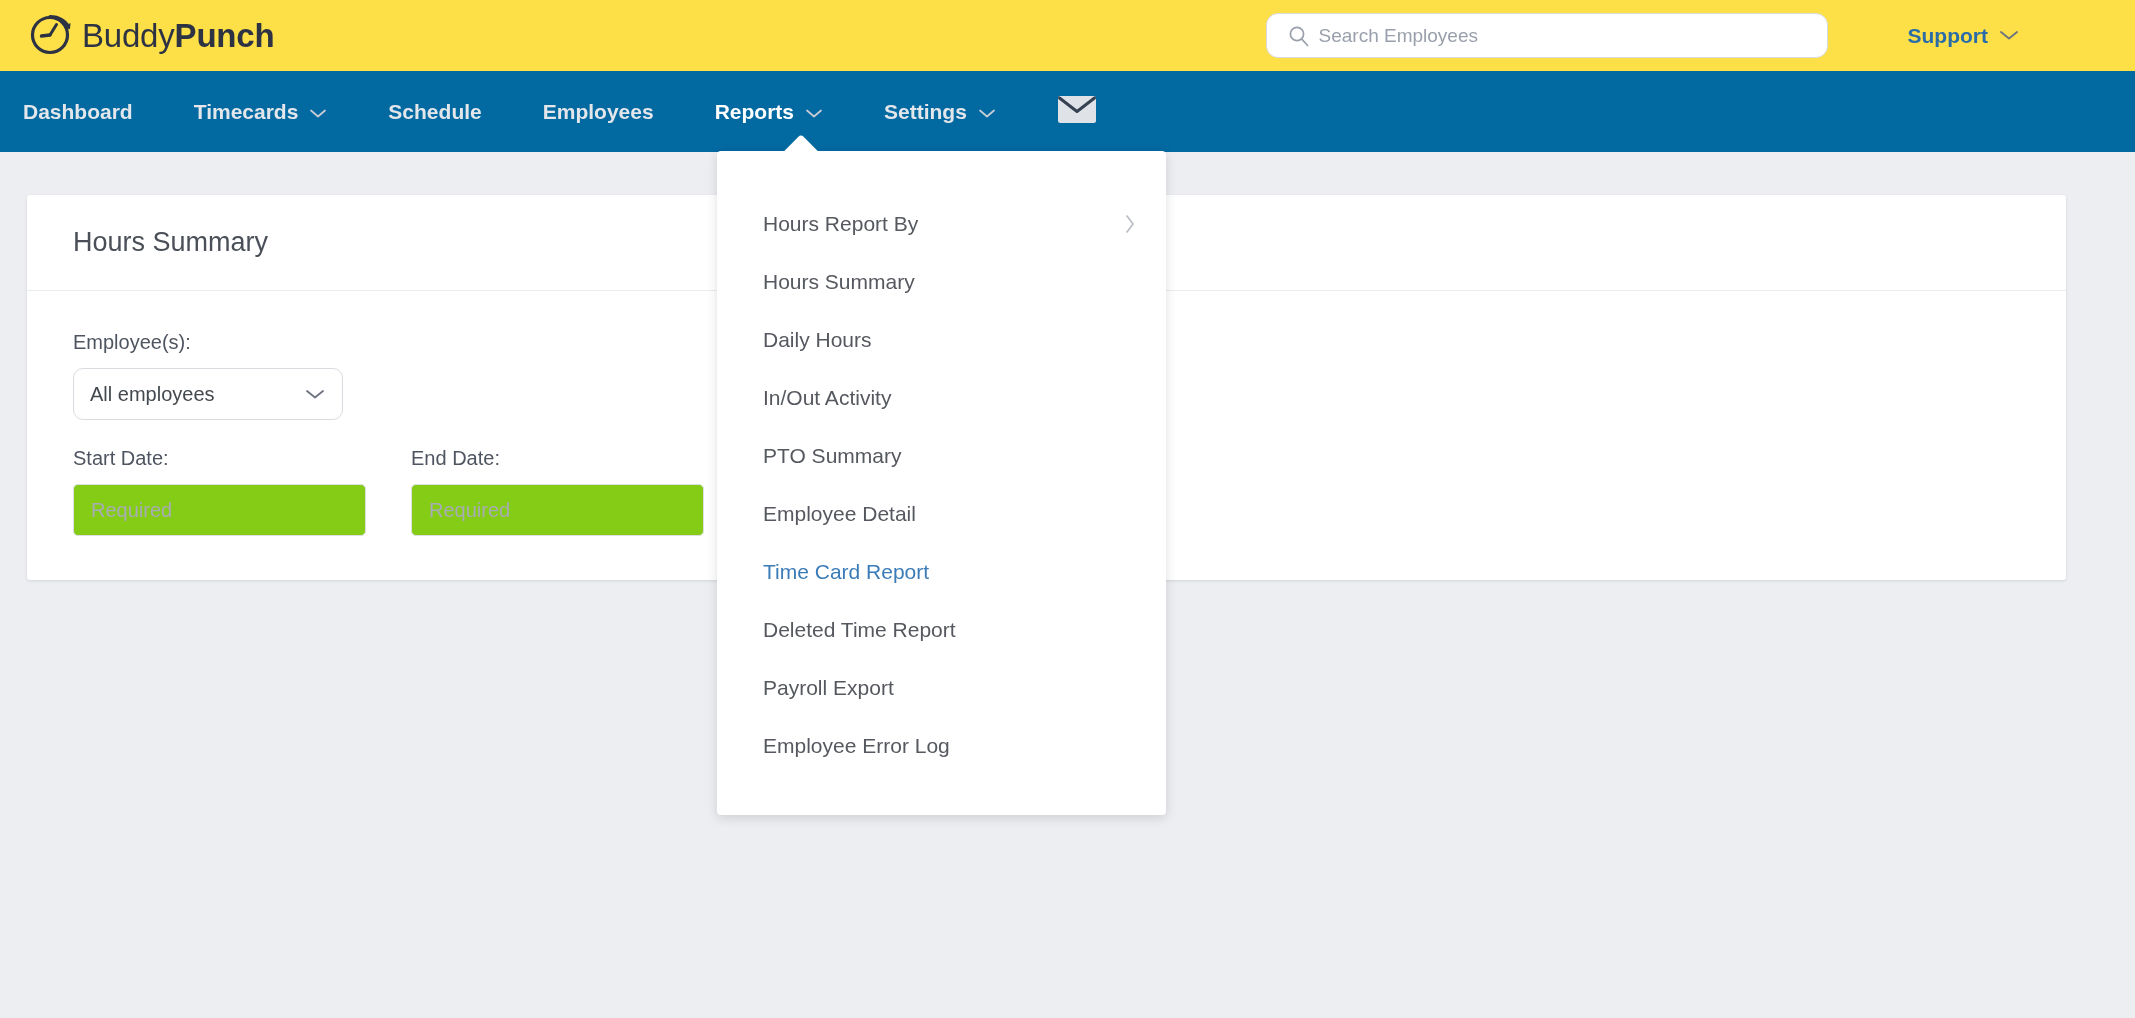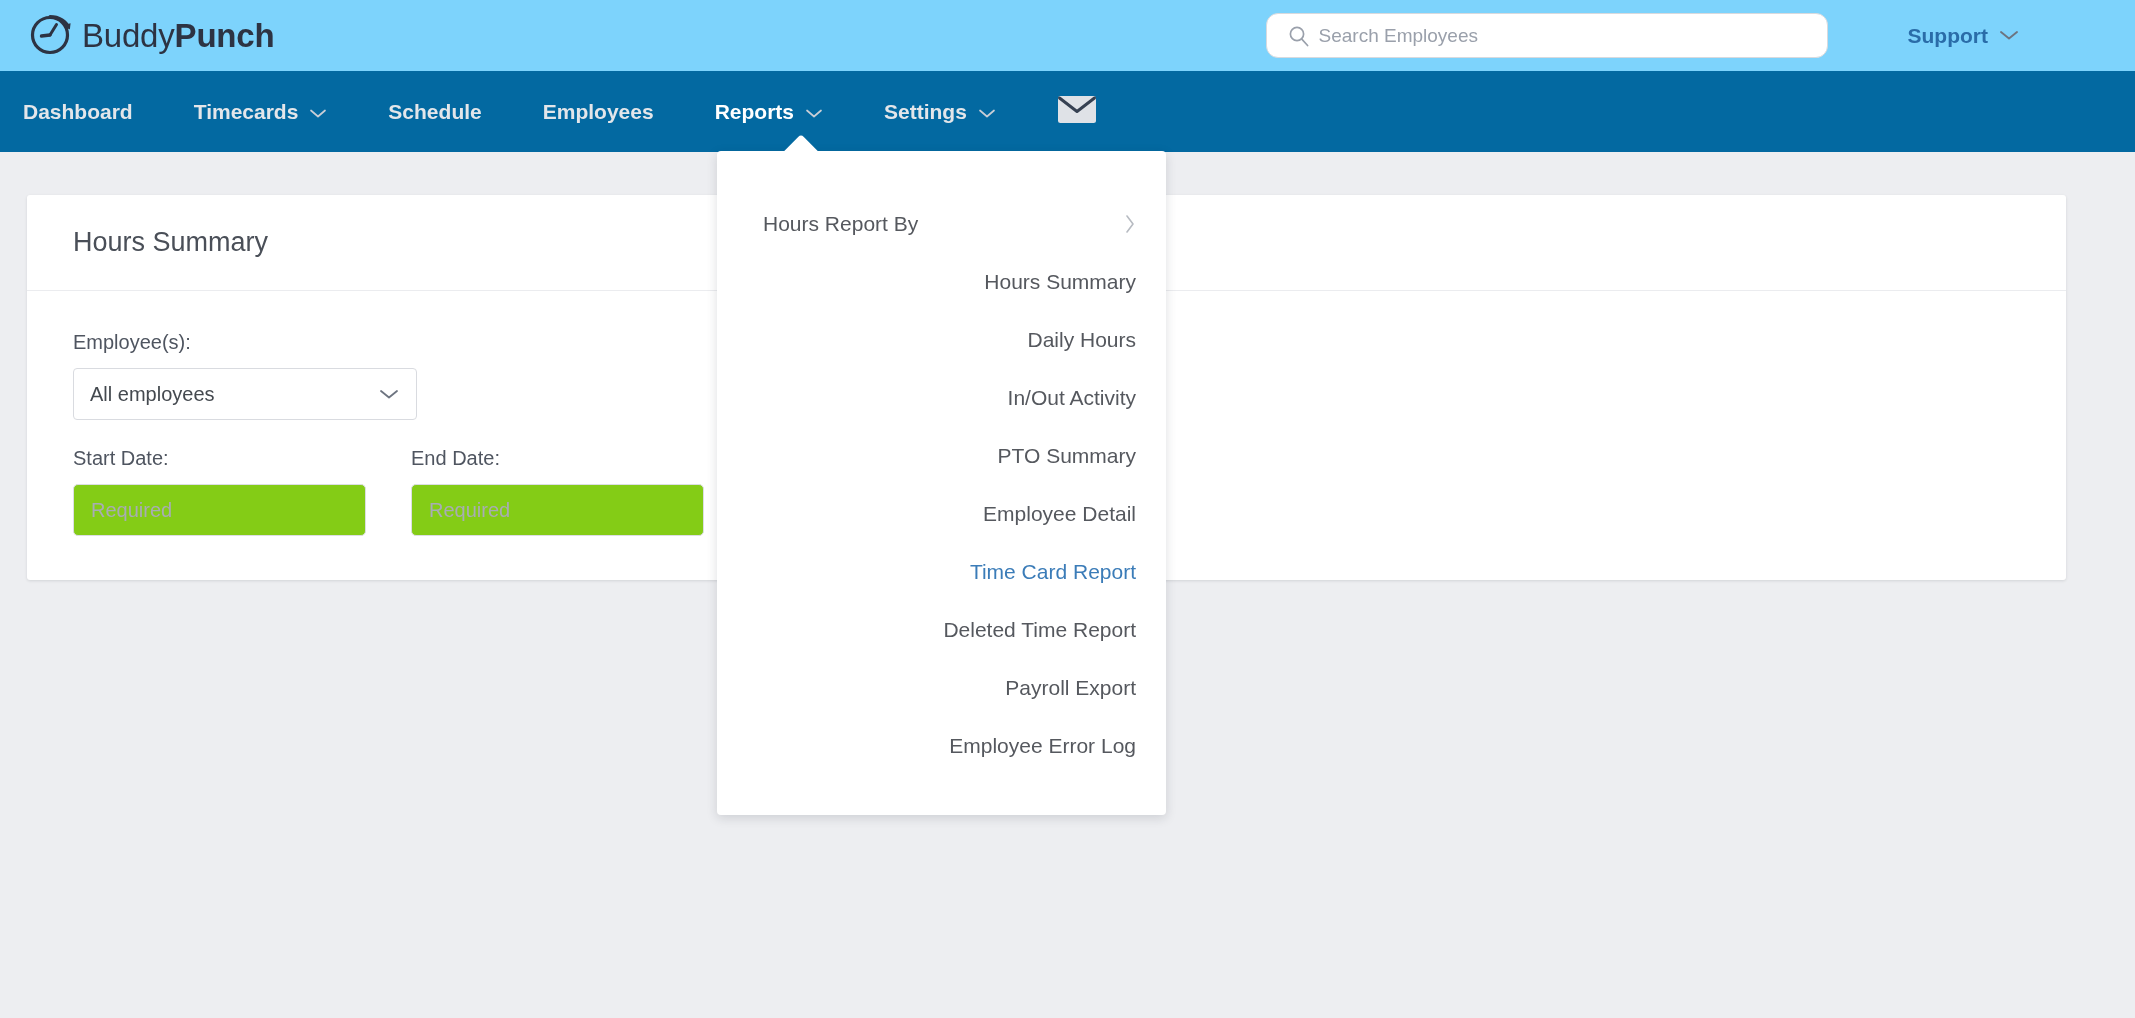--- a/index.html
+++ b/index.html
@@ -13,21 +13,21 @@
   body {
     font-family: "Liberation Sans", sans-serif;
     background: #edeef1;
     -webkit-font-smoothing: antialiased;
   }
 
   
   .topbar {
     position: relative;
     height: 71px;
-    background: #7dd3fc;
+    background: #fde047;
     display: flex;
     align-items: center;
   }
 
   .brand {
     display: flex;
     align-items: center;
     margin-left: 28px;
     gap: 6px;
   }
@@ -148,24 +148,24 @@
 
   .field-label {
     font-size: 20px;
     color: #4f5560;
     margin-bottom: 14px;
     display: block;
   }
 
   .select-box {
     position: relative;
-    width: 344px;
+    width: 270px;
     height: 52px;
     border: 1px solid #d9dbe0;
-    border-radius: 4px;
+    border-radius: 10px;
     background: #fff;
     display: flex;
     align-items: center;
     padding: 0 16px;
     cursor: pointer;
   }
   .select-value {
     font-size: 20px;
     color: #44494f;
   }
@@ -230,21 +230,20 @@
   }
   .menu-item {
     display: flex;
     align-items: center;
     height: 58px;
     padding: 0 30px 0 46px;
     color: #55585e;
     font-size: 21px;
     cursor: pointer;
     white-space: nowrap;
-    justify-content: flex-end;
   }
   .menu-item.highlight { color: #3b7cb8; }
   .menu-item-label { flex: 0 0 auto; }
   .menu-item-arrow {
     margin-left: auto;
     line-height: 0;
   }
 </style>
 </head>
 <body>

